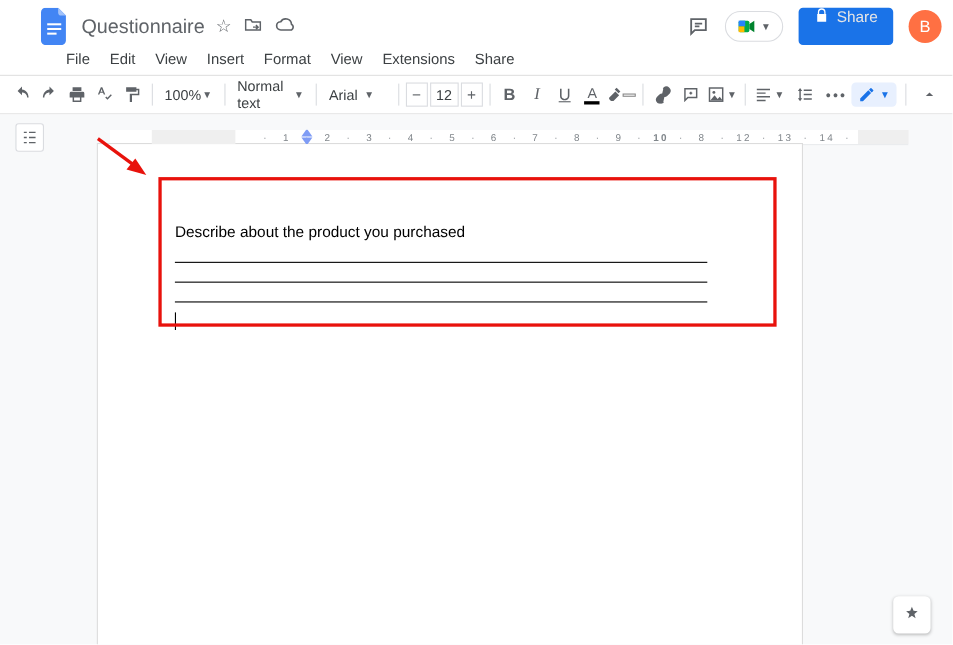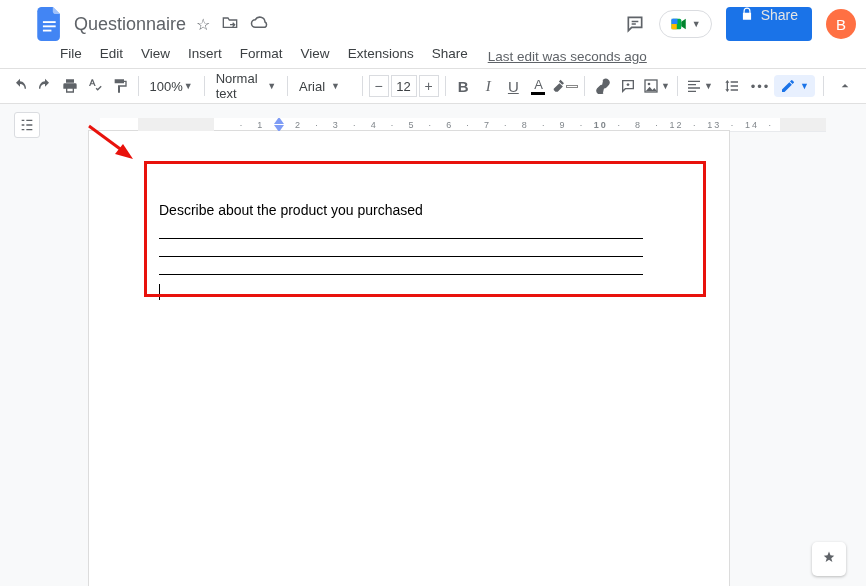--- a/index.html
+++ b/index.html
@@ -116,21 +116,20 @@
 
 <div class="menubar-row">
   <span class="m">File</span>
   <span class="m">Edit</span>
   <span class="m">View</span>
   <span class="m">Insert</span>
   <span class="m">Format</span>
   <span class="m">View</span>
   <span class="m">Extensions</span>
   <span class="m">Share</span>
-  <span class="last-edit">Last edit was seconds ago</span>
 </div>
 
 <div class="toolbar">
   <div class="tb">
       <svg viewBox="0 0 24 24">
         <path fill="#5f6368" d="M12 5V1L6 7l6 6V9c4 0 7 3 7 7h2c0-6-4-11-9-11z"></path>
       </svg>
     </div>
   <div class="tb">
       <svg viewBox="0 0 24 24">

